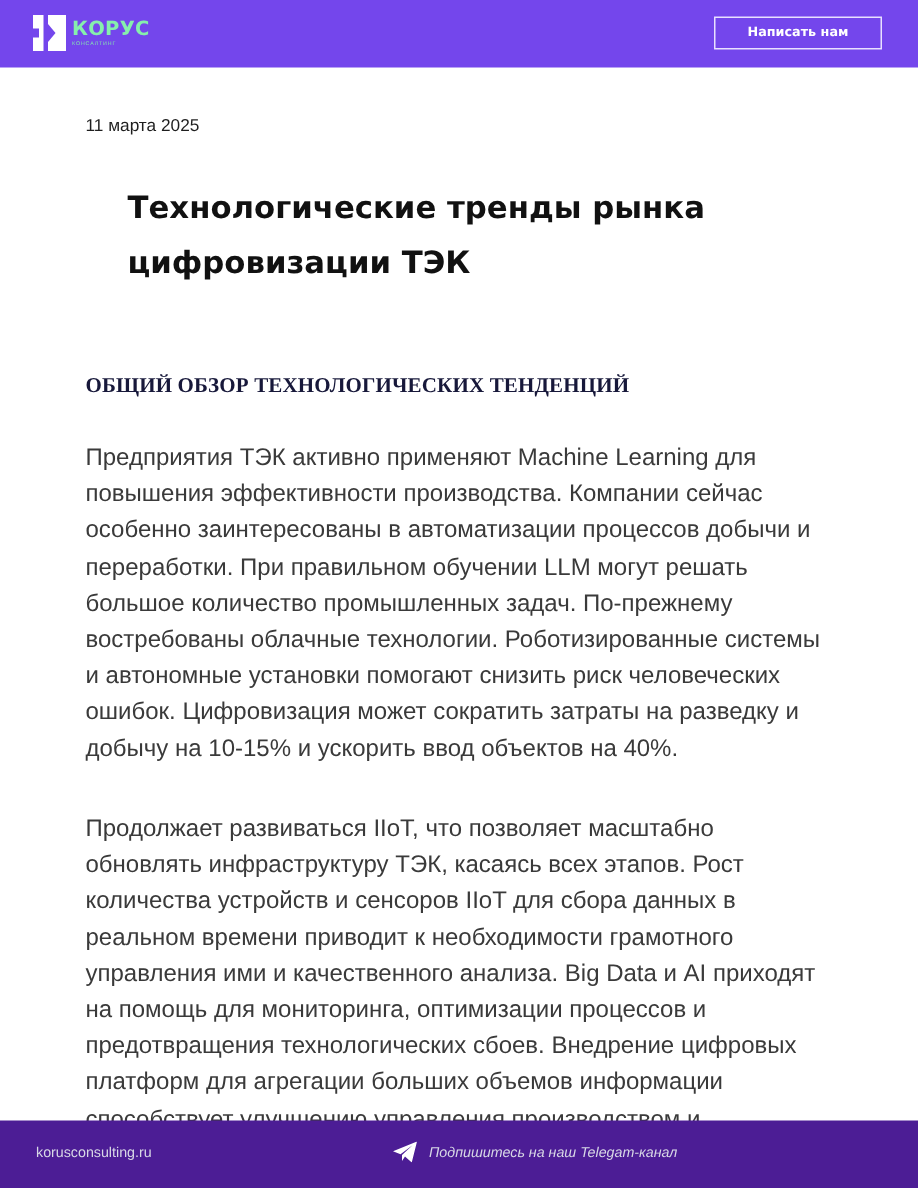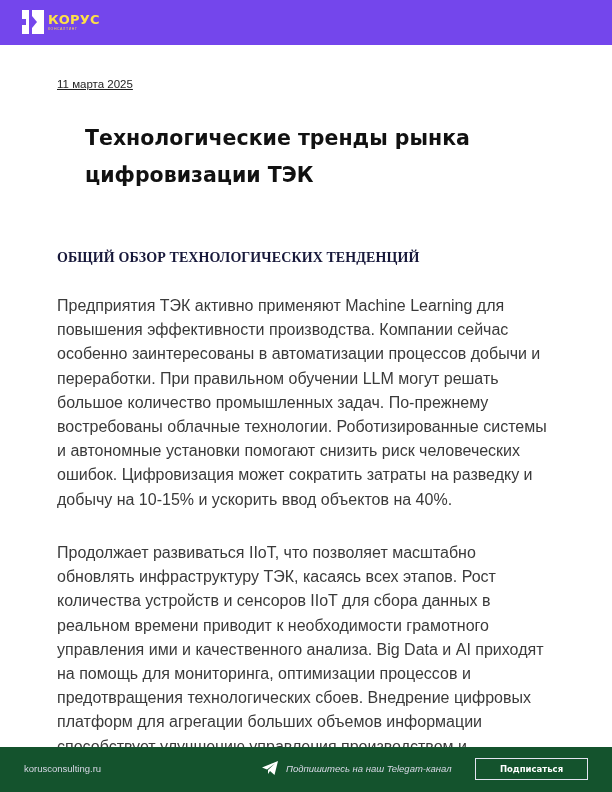--- a/index.html
+++ b/index.html
@@ -6,32 +6,32 @@
     html, body { width: 612px; height: 792px; overflow: hidden; background: #ffffff; }
     body { position: relative; font-family: "Liberation Sans", "DejaVu Sans", sans-serif; color: #2a2a2a; }
 
     .header {
       position: absolute; top: 0; left: 0; width: 612px; height: 45px;
       background: #7446ec;
     }
     .logo { position: absolute; left: 22px; top: 10px; height: 24px; display: flex; align-items: center; }
     .logo-mark { width: 22px; height: 24px; position: relative; }
     .logo-mark svg { display: block; }
-    .logo-text { margin-left: 4px; display: flex; flex-direction: column; color: #fde047; }
+    .logo-text { margin-left: 4px; display: flex; flex-direction: column; color: #86efac; }
     .logo-name { font-family: "DejaVu Sans", sans-serif; font-weight: bold; font-size: 13px; letter-spacing: 0.2px; line-height: 14px; }
     .logo-sub { font-size: 3.5px; letter-spacing: 0.6px; line-height: 5px; opacity: 0.9; }
 
     .btn-write {
       position: absolute; left: 476px; top: 11px; width: 112px; height: 22px;
       border: 1px solid #e8e0ff; color: #ffffff; background: transparent;
       font-family: "DejaVu Sans", sans-serif; font-weight: bold; font-size: 8.5px;
       display: flex; align-items: center; justify-content: center; cursor: pointer;
     }
 
-    .date { position: absolute; left: 57px; top: 78px; font-size: 11.5px; color: #1e1e1e; text-decoration: underline; }
+    .date { position: absolute; left: 57px; top: 78px; font-size: 11.5px; color: #1e1e1e; }
 
     .title {
       position: absolute; left: 57px; top: 120px; width: 500px;
       font-family: "DejaVu Sans", sans-serif; font-weight: bold; font-size: 20.5px;
       line-height: 37px; color: #111111; margin-left: 28px;
     }
 
     .section-heading {
       position: absolute; left: 57px; top: 250px; width: 520px;
       font-family: Liberation Serif, serif; font-weight: bold; font-size: 14px;
@@ -40,21 +40,21 @@
 
     .para {
       position: absolute; left: 57px; width: 500px;
       font-size: 16px; line-height: 24.2px; color: #3a3a3a;
     }
     .para-1 { top: 294px; }
     .para-2 { top: 541px; }
 
     .footer {
       position: absolute; left: 0; top: 747px; width: 612px; height: 45px;
-      background: #14532d;
+      background: #4c1d95;
     }
     .footer-site { position: absolute; left: 24px; top: 16px; font-size: 9.5px; color: #d8d8e6; }
     .footer-tg { position: absolute; left: 262px; top: 14px; display: flex; align-items: center; font-style: italic; }
     .tg-icon { width: 16px; height: 14px; }
     .footer-tg-text { margin-left: 8px; font-size: 9.5px; color: #d8d8e6; }
     .btn-sub {
       position: absolute; left: 475px; top: 11px; width: 113px; height: 22px;
       border: 1px solid #e4e4f2; color: #ffffff; background: transparent;
       font-family: "DejaVu Sans", sans-serif; font-weight: bold; font-size: 8.5px;
       display: flex; align-items: center; justify-content: center; cursor: pointer;
@@ -71,33 +71,33 @@
         <rect x="7" y="0" width="3" height="24" fill="#7446ec"></rect>
         <polygon points="10,6 15,12 10,18" fill="#7446ec"></polygon>
         <rect x="0" y="9" width="4" height="6" fill="#7446ec"></rect>
       </svg>
     </div>
     <div class="logo-text">
       <span class="logo-name">КОРУС</span>
       <span class="logo-sub">КОНСАЛТИНГ</span>
     </div>
   </div>
+  <div class="btn-write">Написать нам</div>
 </div>
 
 <div class="date">11 марта 2025</div>
 
 <h1 class="title">Технологические тренды рынка цифровизации ТЭК</h1>
 
 <h2 class="section-heading">ОБЩИЙ ОБЗОР ТЕХНОЛОГИЧЕСКИХ ТЕНДЕНЦИЙ</h2>
 
 <p class="para para-1">Предприятия ТЭК активно применяют Machine Learning для повышения эффективности производства. Компании сейчас особенно заинтересованы в автоматизации процессов добычи и переработки. При правильном обучении LLM могут решать большое количество промышленных задач. По-прежнему востребованы облачные технологии. Роботизированные системы и автономные установки помогают снизить риск человеческих ошибок. Цифровизация может сократить затраты на разведку и добычу на 10-15% и ускорить ввод объектов на 40%.</p>
 <p class="para para-2">Продолжает развиваться IIoT, что позволяет масштабно обновлять инфраструктуру ТЭК, касаясь всех этапов. Рост количества устройств и сенсоров IIoT для сбора данных в реальном времени приводит к необходимости грамотного управления ими и качественного анализа. Big Data и AI приходят на помощь для мониторинга, оптимизации процессов и предотвращения технологических сбоев. Внедрение цифровых платформ для агрегации больших объемов информации способствует улучшению управления производством и экологическими рисками. Эксперты называют</p>
 
 <div class="footer">
   <span class="footer-site">korusconsulting.ru</span>
   <div class="footer-tg">
     <svg class="tg-icon" viewBox="0 0 16 14">
       <polygon points="0,6.5 16,0 12.5,14 8,10 6,13 6,9 13,2.5 5,8.5" fill="#ffffff"></polygon>
     </svg>
     <span class="footer-tg-text">Подпишитесь на наш Telegam-канал</span>
   </div>
-  <div class="btn-sub">Подписаться</div>
 </div>
 
 </body></html>

